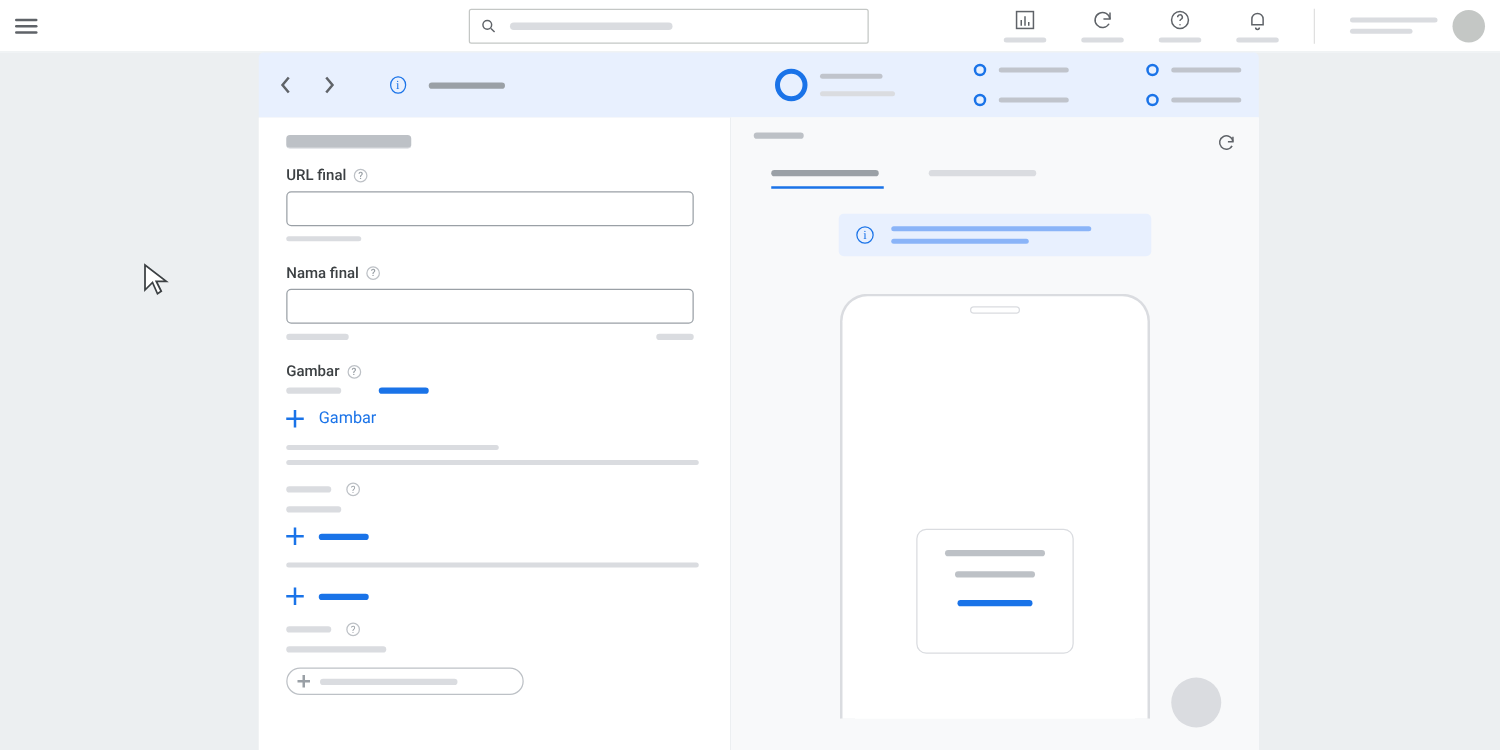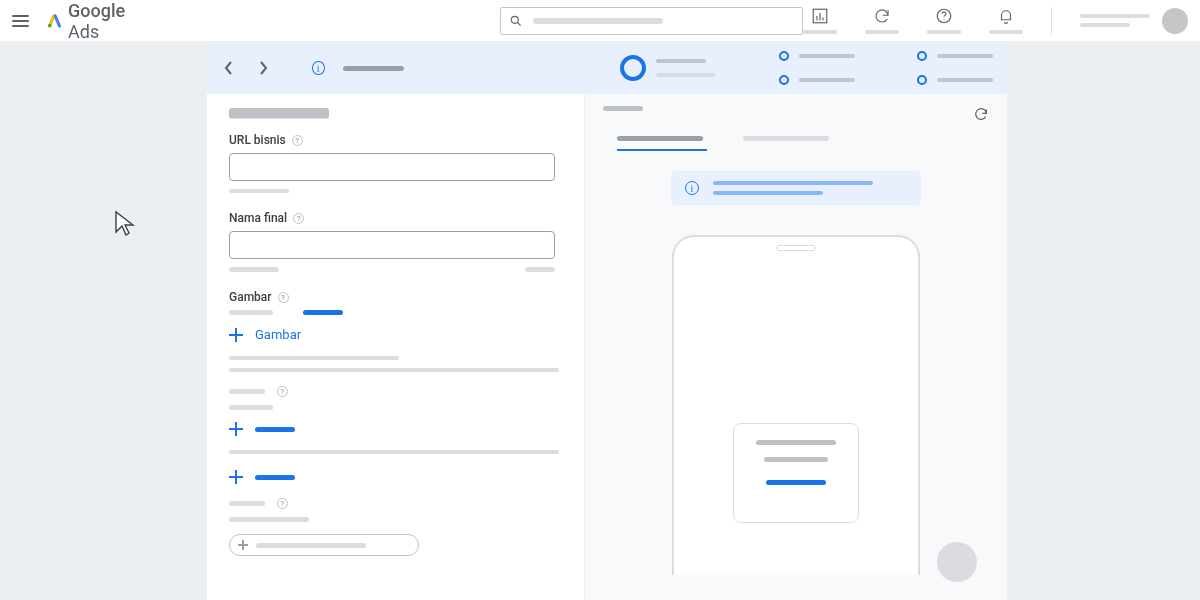--- a/index.html
+++ b/index.html
@@ -109,30 +109,20 @@
 </style>
 </head>
 <body>
 
 <div class="header">
   <div class="hamburger">
       <span></span>
       <span></span>
       <span></span>
     </div>
-  <div class="logo">
-    <div class="logo-mark">
-      <svg viewBox="0 0 24 24">
-          <path d="M4 20 L11 4" stroke="#fbbc04" stroke-width="5" stroke-linecap="round" fill="none"></path>
-          <path d="M13 4 L20 20" stroke="#4285f4" stroke-width="5" stroke-linecap="round" fill="none"></path>
-          <circle cx="4.5" cy="19" r="2.8" fill="#34a853"></circle>
-        </svg>
-    </div>
-    <div class="logo-text"><span class="g">Google</span> <span>Ads</span></div>
-  </div>
   <div class="search-wrap">
     <svg viewBox="0 0 24 24">
         <circle cx="10" cy="10" r="6" fill="none" stroke="#5f6368" stroke-width="2"></circle>
         <line x1="15" y1="15" x2="20" y2="20" stroke="#5f6368" stroke-width="2"></line>
       </svg>
     <div class="search-ph"></div>
   </div>
   <div class="header-actions">
     <div class="hact">
       <div class="haction-icon">
@@ -236,21 +226,21 @@
         </div>
       </div>
     </div>
 
     <div class="panels">
 
       <div class="left">
         <div class="section-title"></div>
 
         <div class="field-label">
-          <span>URL bisnis</span>
+          <span>URL final</span>
           <span class="help-ic">?</span>
         </div>
         <div class="text-input"></div>
         <div class="sub-ph"></div>
 
         <div style="height:18px"></div>
 
         <div class="field-label">
           <span>Nama final</span>
           <span class="help-ic">?</span>

